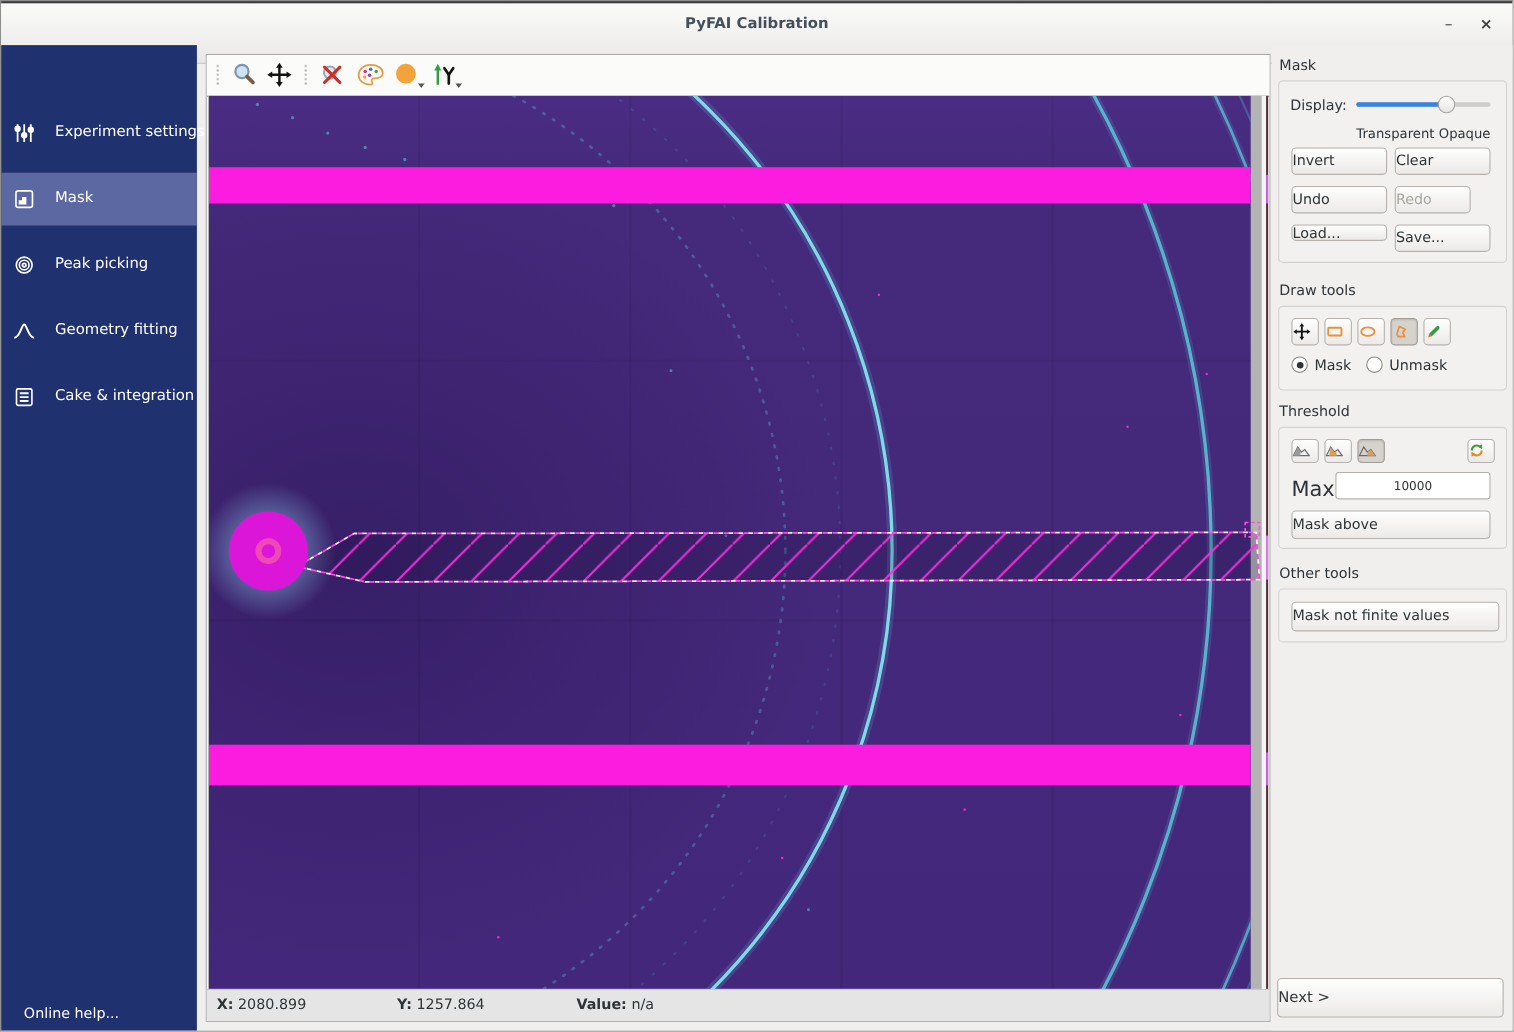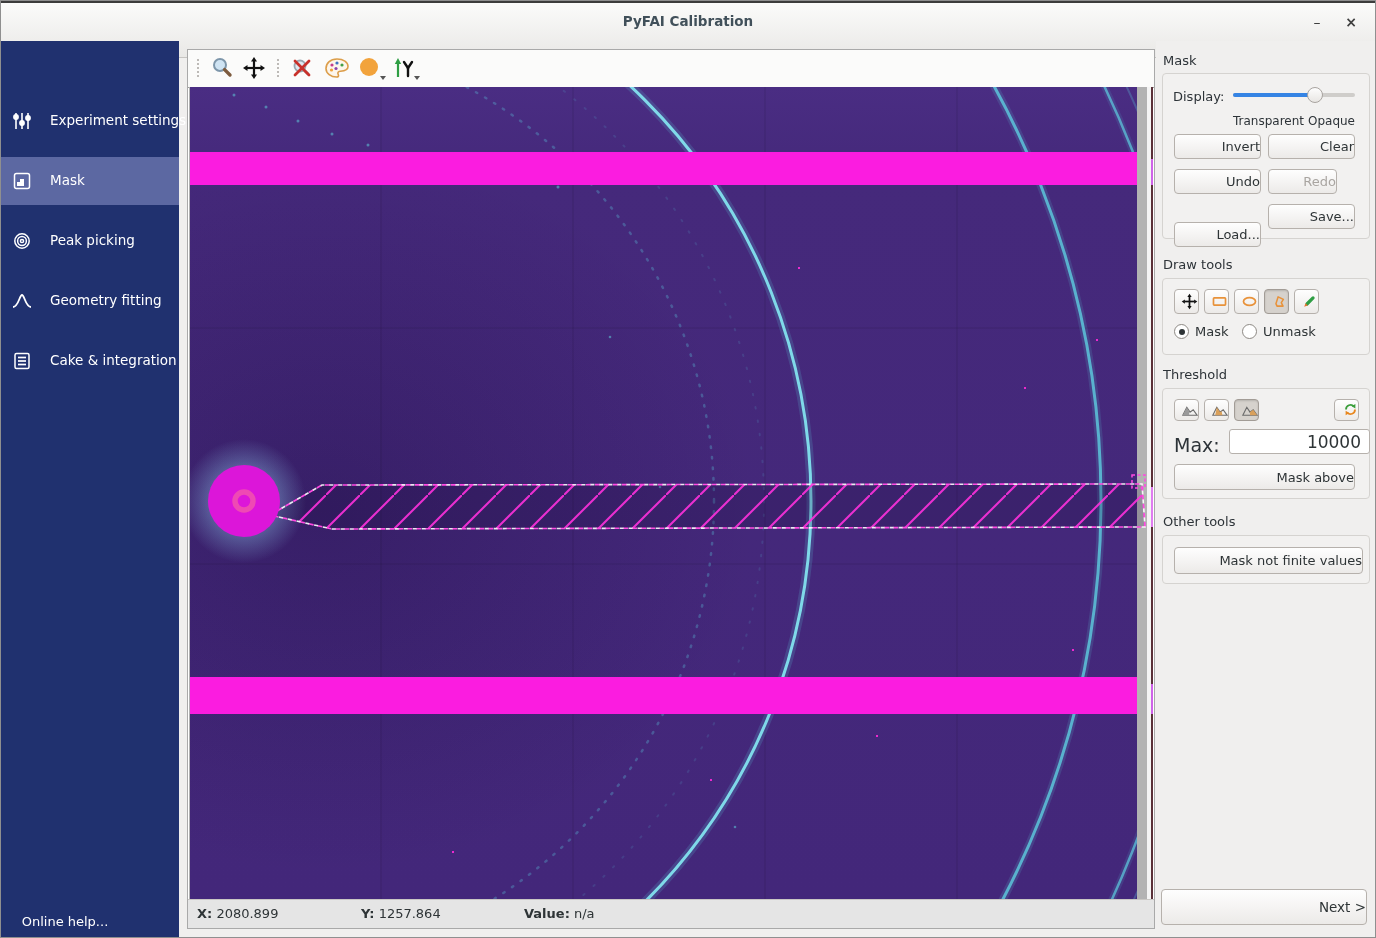--- a/index.html
+++ b/index.html
@@ -54,37 +54,37 @@
     border-top:1px solid #c9c7c4;font-size:13px;}
   .statusbar .grp{position:absolute;top:6px;white-space:nowrap;}
   .statusbar b{font-weight:700;}
   
   .panel{position:absolute;left:1155px;top:40px;width:221px;bottom:0;background:#f0efee;}
   .sect{position:absolute;left:7px;font-size:13px;color:#2d3338;}
   .gbox{position:absolute;left:6px;width:208px;border:1px solid #d5d3d0;border-radius:4px;
     background:#f2f1f0;box-sizing:border-box;}
   .btn{position:absolute;box-sizing:border-box;background:linear-gradient(#fefefe,#eceae8);
     border:1px solid #b6b1ac;border-radius:4px;font-family:"DejaVu Sans",sans-serif;
-    font-size:13px;color:#2e3436;text-align:right;cursor:pointer;padding:0;}
+    font-size:13px;color:#2e3436;text-align:left;cursor:pointer;padding:0;}
   .btn.disabled{color:#a9a5a1;cursor:default;}
   .btn.pressed{background:#d6d2cd;border-color:#a29c96;box-shadow:inset 0 1px 2px rgba(0,0,0,.15);}
   .slider{position:absolute;height:18px;}
   .slider .track{position:absolute;left:0;right:0;top:7px;height:4px;border-radius:2px;background:#cfcdca;}
   .slider .fill{position:absolute;left:0;top:7px;height:4px;border-radius:2px;background:#3584e4;}
   .slider .handle{position:absolute;top:1px;width:16px;height:16px;border-radius:50%;
     background:linear-gradient(#fdfdfd,#e8e6e3);border:1px solid #a9a4a0;box-sizing:border-box;cursor:pointer;}
   .minitxt{position:absolute;font-size:12px;color:#2d3338;}
   .radio{display:inline-block;width:15px;height:15px;border-radius:50%;border:1px solid #8d8984;
     background:#fff;box-sizing:border-box;vertical-align:-3px;position:relative;cursor:pointer;}
   .radio.on::after{content:"";position:absolute;left:3.5px;top:3.5px;width:6px;height:6px;
     border-radius:50%;background:#2e3436;}
   .rlabel{font-size:13px;margin-left:6px;}
   .field{position:absolute;box-sizing:border-box;border:1px solid #b6b1ac;border-radius:3px;
-    background:#fff;font-family:"DejaVu Sans",sans-serif;font-size:17px;text-align:right;
-    padding:0 8px;color:#2e3436;margin-left:15px;}
+    background:#fff;font-family:"DejaVu Sans",sans-serif;font-size:11px;text-align:center;
+    padding:0 8px;color:#2e3436;}
 </style>
 </head>
 <body>
 
 <div class="window">
 
   <div class="titlebar">
     <div class="title">PyFAI Calibration</div>
     <div class="winbtn min">–</div>
     <div class="winbtn close">×</div>
@@ -315,21 +315,21 @@
         <div class="track"></div>
         <div class="fill" style="width:82px"></div>
         <div class="handle" style="left:74px"></div>
       </div>
       <div class="minitxt" style="left:70px;top:40px">Transparent</div>
       <div class="minitxt" style="right:14px;top:40px">Opaque</div>
       <button class="btn" style="left:11px;top:60px;width:87px;height:25px">Invert</button>
       <button class="btn" style="left:105px;top:60px;width:87px;height:25px">Clear</button>
       <button class="btn" style="left:11px;top:95px;width:87px;height:25px">Undo</button>
       <button class="btn disabled" style="left:105px;top:95px;width:69px;height:25px">Redo</button>
-      <button class="btn" style="left:11px;top:148px;width:87px;height:25px">Load...</button>
+      <button class="btn" style="left:11px;top:130px;width:87px;height:15px">Load...</button>
       <button class="btn" style="left:105px;top:130px;width:87px;height:25px">Save...</button>
     </div>
 
     <div class="sect" style="top:216px">Draw tools</div>
     <div class="gbox" style="top:237px;height:77px">
       <button class="btn" style="left:11px;top:10px;width:25px;height:25px">
         <svg width="17" height="17" viewBox="0 0 24 24" style="vertical-align:-3px">
           <g stroke="#111" stroke-width="2.4">
               <line x1="12" y1="5" x2="12" y2="19"></line>
               <line x1="5" y1="12" x2="19" y2="12"></line>

